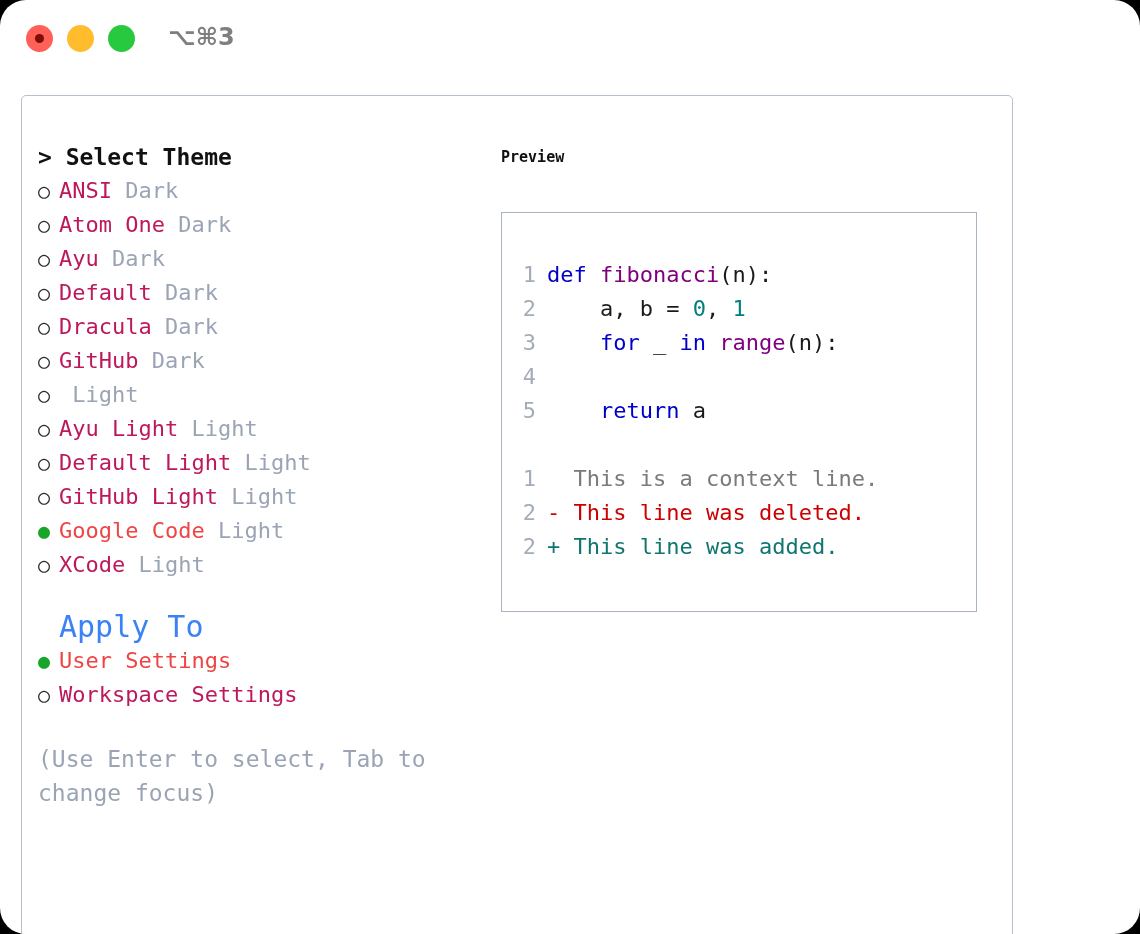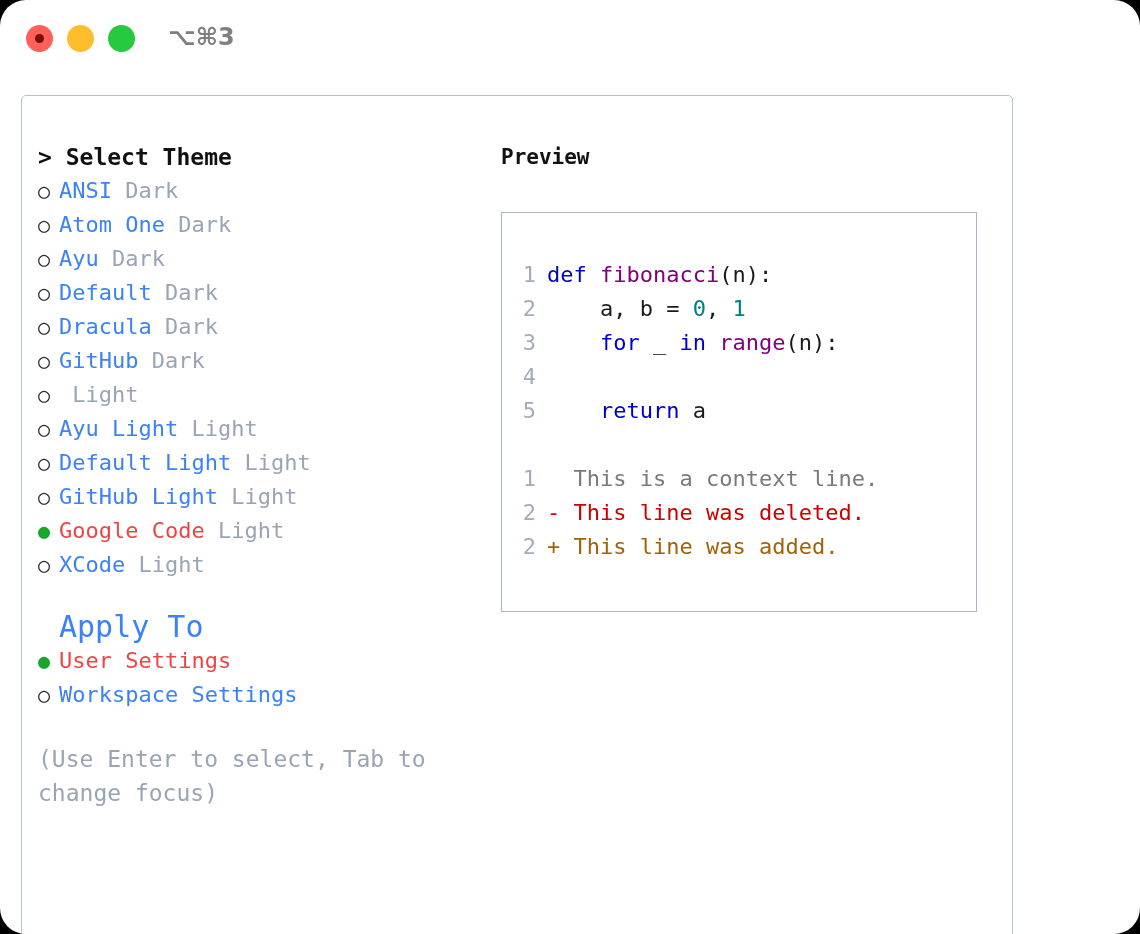--- a/index.html
+++ b/index.html
@@ -109,21 +109,21 @@
   .bullet {
     display: inline-block;
     width: 21px;
     flex: 0 0 21px;
     font-size: 20px;
     line-height: 34px;
   }
   .bullet-off { color: #2b2b2b; }
   .bullet-on  { color: #17a629; }
 
-  .opt-name     { color: #3b82f6; }
+  .opt-name     { color: #be185d; }
   .opt-name-sel { color: #ef4444; }
   .opt-kind     { color: #9aa4b4; }
 
   .group-title {
     font-size: 30px;
     line-height: 34px;
     color: #3b82f6;
     padding-left: 21px;
     white-space: pre;
   }
@@ -139,21 +139,21 @@
   }
 
   
   .right-col {
     position: absolute;
     left: 479px;
     top: 44px;
     width: 480px;
   }
   .preview-title {
-    font-size: 21px;
+    font-size: 15px;
     font-weight: bold;
     color: #111111;
     line-height: 34px;
   }
   .code-panel {
     margin-top: 38px;
     width: 476px;
     height: 400px;
     border: 1.5px solid #a9b3c2;
     background: #ffffff;
@@ -179,21 +179,21 @@
   .codetext { white-space: pre; }
 
   .tok-kw   { color: #0000cc; }
   .tok-fn   { color: #800080; }
   .tok-num  { color: #008080; }
   .tok-pl   { color: #1a1a1a; }
 
   .diff-gap { height: 34px; }
   .diff-ctx { color: #7a7a7a; }
   .diff-del { color: #cc0000; }
-  .diff-add { color: #a16207; text-align: center; }
+  .diff-add { color: #0f766e; text-align: center; }
 </style>
 </head>
 <body>
 
 <div class="app-window">
 
   <div class="titlebar">
     <div class="traffic-lights">
       <span class="dot dot-red"></span>
       <span class="dot dot-yellow"></span>

